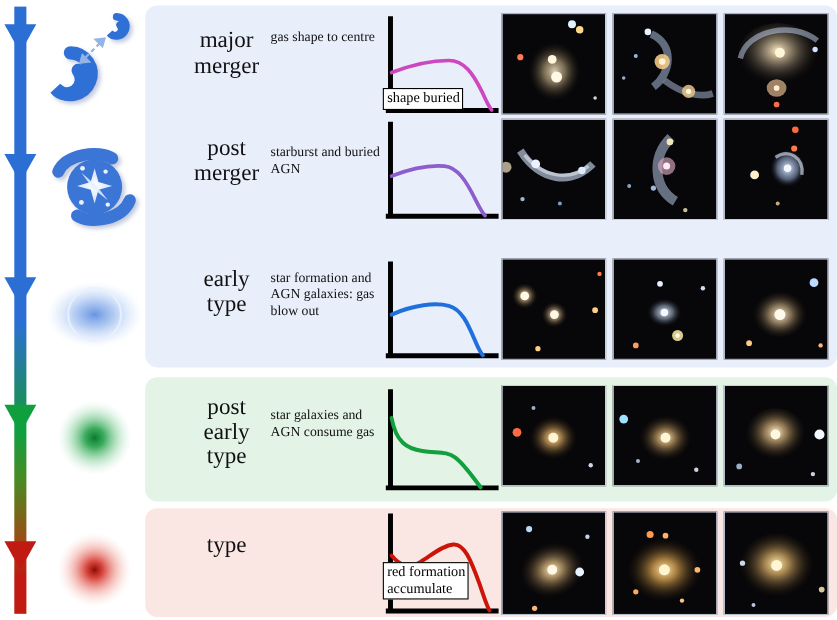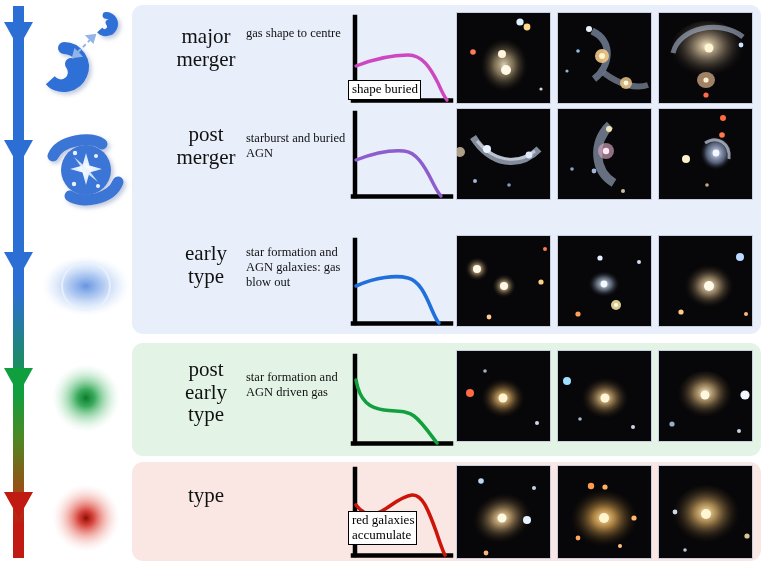--- a/index.html
+++ b/index.html
@@ -413,21 +413,21 @@
       </div>
     </div>
   </div>
 
   <div class="row" style="top:345px;height:110px;">
     <div class="stage-name" style="top:13px;">
       <div>post</div>
       <div>early</div>
       <div>type</div>
     </div>
-    <div class="stage-desc" style="top:25px;">star formation and AGN driven gas</div>
+    <div class="stage-desc" style="top:25px;">star galaxies and AGN consume gas</div>
 
     <div class="plot" style="left:214px;top:5px;">
       <svg width="112" height="100" viewBox="0 0 112 100">
         <path d="M9,93 L9,6" stroke="#000" stroke-width="4.5" stroke-linecap="square" fill="none"></path>
         <path d="M7,93.5 L105,93.5" stroke="#000" stroke-width="4.5" stroke-linecap="square" fill="none"></path>
         <path d="M10,30 C14,52 24,58 38,60 C52,62 60,60 68,66 C76,72 84,84 91,93" stroke="#12a03e" stroke-width="3.6" fill="none" stroke-linecap="round"></path>
       </svg>
     </div>
 
     <div class="thumbs" style="left:324px;top:5px;gap:6px;">
@@ -491,21 +491,21 @@
     </div>
     <div class="stage-desc" style="top:24px;"></div>
 
     <div class="plot" style="left:214px;top:3px;">
       <svg width="112" height="96" viewBox="0 0 112 96">
         <path d="M9,90 L9,4" stroke="#000" stroke-width="4.5" stroke-linecap="square" fill="none"></path>
         <path d="M7,90.5 L105,90.5" stroke="#000" stroke-width="4.5" stroke-linecap="square" fill="none"></path>
         <path d="M10,40 C18,50 26,52 36,46 C46,40 56,31 66,30 C76,29 82,44 90,66 C94,78 97,87 99,90" stroke="#cc1508" stroke-width="3.6" fill="none" stroke-linecap="round"></path>
       </svg>
     </div>
-    <div class="plot-note" style="left:216px;top:49px;">red galaxies
+    <div class="plot-note" style="left:216px;top:49px;">red formation
 accumulate</div>
 
     <div class="thumbs" style="left:324px;top:3px;gap:6px;">
       <div class="thumb" style="width:95px;height:94px;">
         <svg width="95" height="94" viewBox="0 0 95 94">
           <defs>
             <radialGradient id="g51" cx="50%" cy="50%" r="50%">
                 <stop offset="0%" stop-color="#fff2c8"></stop>
                 <stop offset="32%" stop-color="#dcb77c" stop-opacity="0.68"></stop>
                 <stop offset="100%" stop-color="#241b10" stop-opacity="0"></stop>

